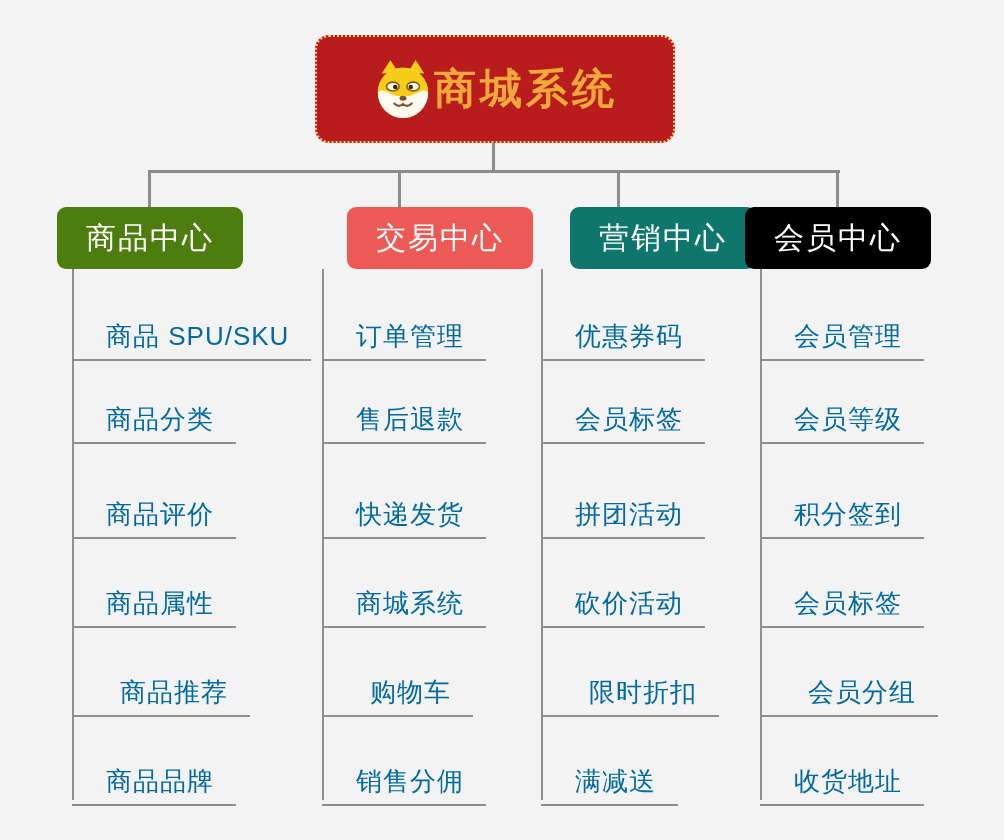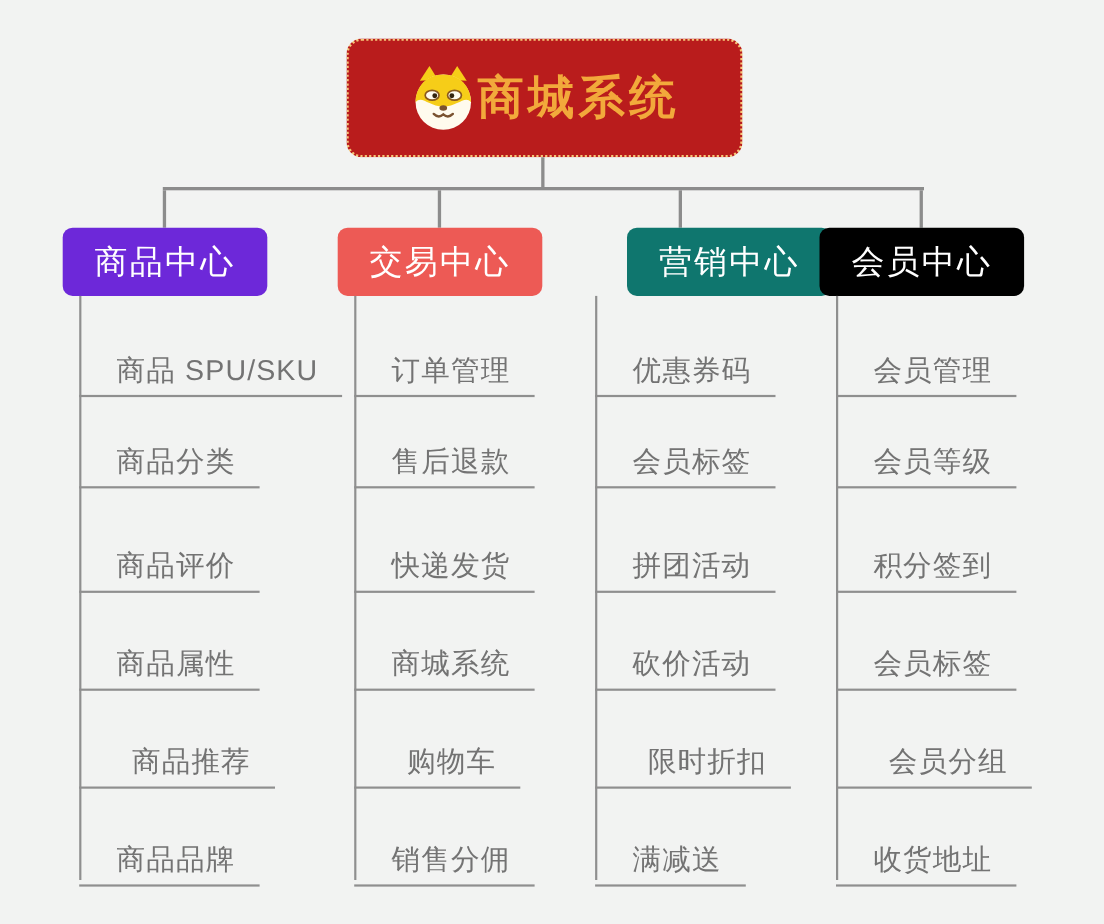--- a/index.html
+++ b/index.html
@@ -51,21 +51,21 @@
   }
   .spine{
     position:absolute;left:15px;top:62px;width:2px;height:531px;
     background:#8f8f8f;
   }
   .leaf{
     position:absolute;left:15px;height:46px;
     display:flex;align-items:flex-end;
     padding:0 22px 5px 34px;
     border-bottom:2px solid #8f8f8f;
-    font-size:26px;letter-spacing:1px;color:#737373;white-space:nowrap;
+    font-size:26px;letter-spacing:1px;color:#0369a1;white-space:nowrap;
     box-sizing:content-box;
   }
   .leaf-0{top:101px;}
   .leaf-1{top:184px;}
   .leaf-2{top:279px;}
   .leaf-3{top:368px;justify-content:flex-end;}
   .leaf-4{top:457px;padding-left:48px;}
   .leaf-5{top:546px;}
 </style>
 </head>
@@ -93,21 +93,21 @@
         <circle cx="24" cy="30" r="2.3" fill="#33230d"></circle>
         <circle cx="40" cy="30" r="2.3" fill="#33230d"></circle>
         <ellipse cx="32" cy="41.5" rx="3.6" ry="2.6" fill="#7a5230"></ellipse>
         <path d="M23 47 Q27.5 51.5 32 47.5 Q36.5 51.5 41 47" fill="none" stroke="#7a5230" stroke-width="2.2" stroke-linecap="round"></path>
       </svg>
     </span>
     <span class="root-title" style="color: rgb(242, 169, 59);">商城系统</span>
   </div>
 
   <div class="column col-0">
-    <div class="branch-node" style="background-color: #6d28d9;">
+    <div class="branch-node" style="background-color: #4d7c0f;">
       <span>商品中心</span>
     </div>
     <div class="spine"></div>
     <div class="leaf leaf-0">
         <span>商品 SPU/SKU</span>
       </div>
     <div class="leaf leaf-1">
         <span>商品分类</span>
       </div>
     <div class="leaf leaf-2">
@@ -118,21 +118,21 @@
       </div>
     <div class="leaf leaf-4">
         <span>商品推荐</span>
       </div>
     <div class="leaf leaf-5">
         <span>商品品牌</span>
       </div>
   </div>
 
   <div class="column col-1">
-    <div class="branch-node" style="background-color: rgb(237, 90, 85);">
+    <div class="branch-node" style="background-color: rgb(237, 90, 85); margin-left: 40px;">
       <span>交易中心</span>
     </div>
     <div class="spine"></div>
     <div class="leaf leaf-0">
         <span>订单管理</span>
       </div>
     <div class="leaf leaf-1">
         <span>售后退款</span>
       </div>
     <div class="leaf leaf-2">

